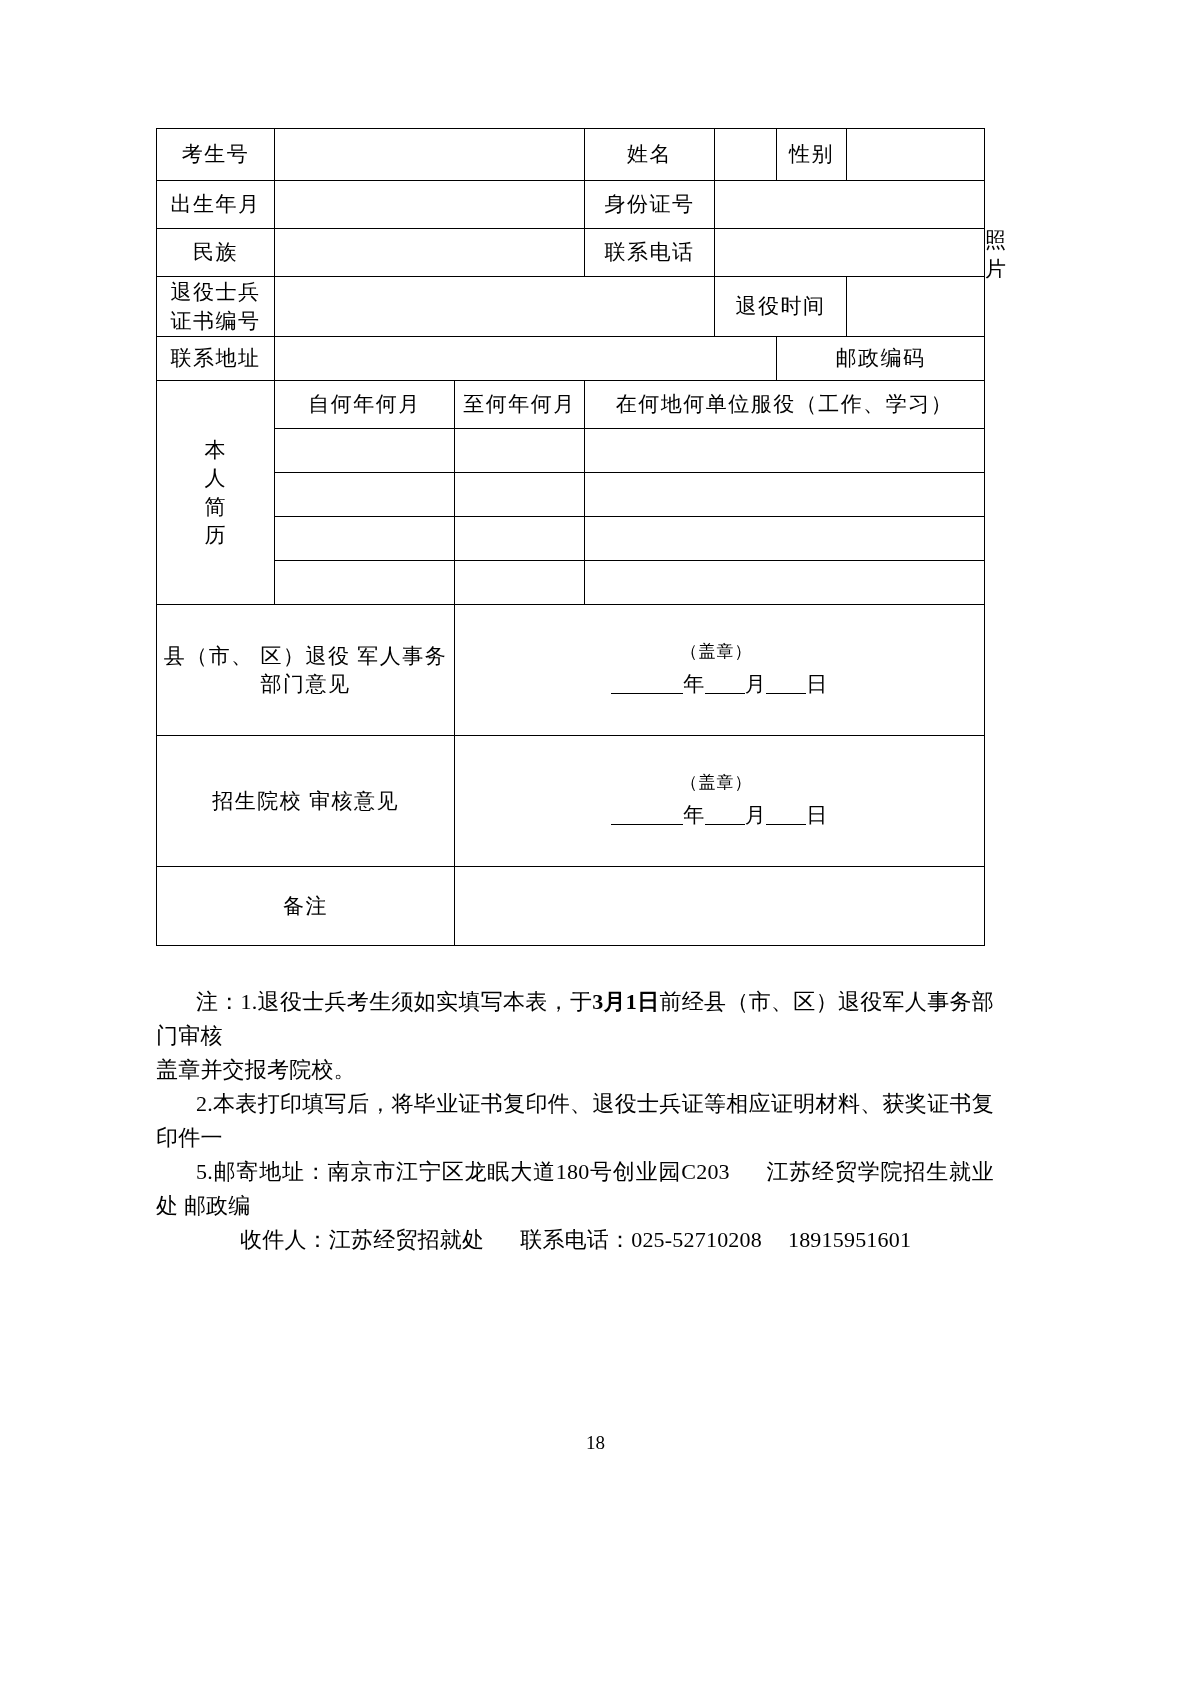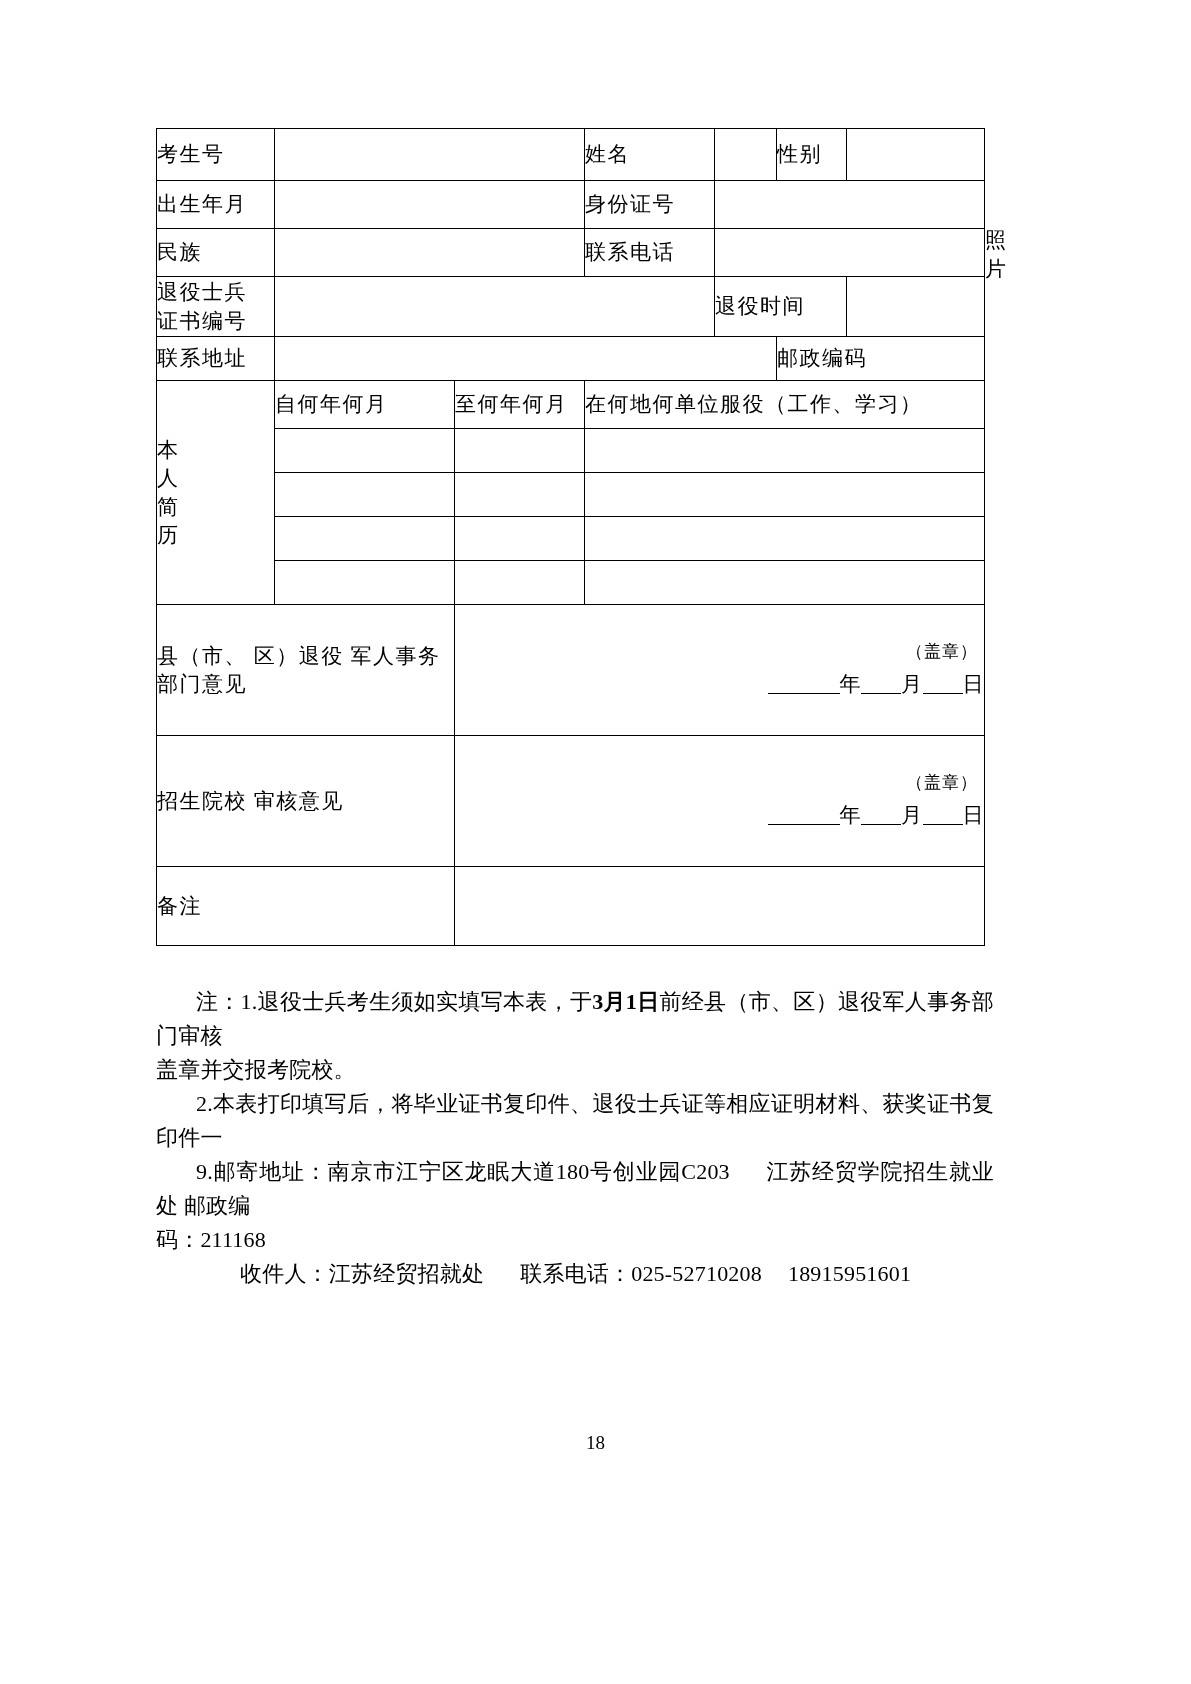--- a/index.html
+++ b/index.html
@@ -34,20 +34,21 @@
   }
 
   table.form {
     border-collapse: collapse;
     width: 828px;
     table-layout: fixed;
   }
   table.form td {
     border: 1.6px solid #000;
     padding: 0;
+    text-align: center;
     vertical-align: middle;
     font-size: 21px;
     line-height: 1.35;
     font-family: "Liberation Serif", "DejaVu Serif", serif;
     letter-spacing: 1.5px;
   }
   td.lbl { font-size: 21px; }
   td.blank { }
 
   .h-r1 { height: 52px; }
@@ -267,20 +268,19 @@
           <td class="blank" colspan="5"></td>
         </tr>
       </tbody>
     </table>
   </div>
 
   <div class="notes">
     <p class="ind"><span>注：1.退役士兵考生须如实填写本表，于</span><span class="bold">3月1日</span><span>前经县（市、区）退役军人事务部门审核</span></p>
     <p>盖章并交报考院校。</p>
     <p class="ind">2.本表打印填写后，将毕业证书复印件、退役士兵证等相应证明材料、获奖证书复印件一</p>
-    <p class="ind"><span>9.邮寄地址：南京市江宁区龙眠大道180号创业园C203</span><span class="gap-m"></span><span>江苏经贸学院招生就业处  邮政编</span></p>
-    <p>码：211168</p>
+    <p class="ind"><span>5.邮寄地址：南京市江宁区龙眠大道180号创业园C203</span><span class="gap-m"></span><span>江苏经贸学院招生就业处  邮政编</span></p>
     <p class="ind2"><span>收件人：江苏经贸招就处</span><span class="gap-m"></span><span>联系电话：</span><span>025-52710208</span><span class="gap-s"></span><span>18915951601</span></p>
   </div>
 
   <div class="page-number">18</div>
 
 </div>
 
 </body></html>

